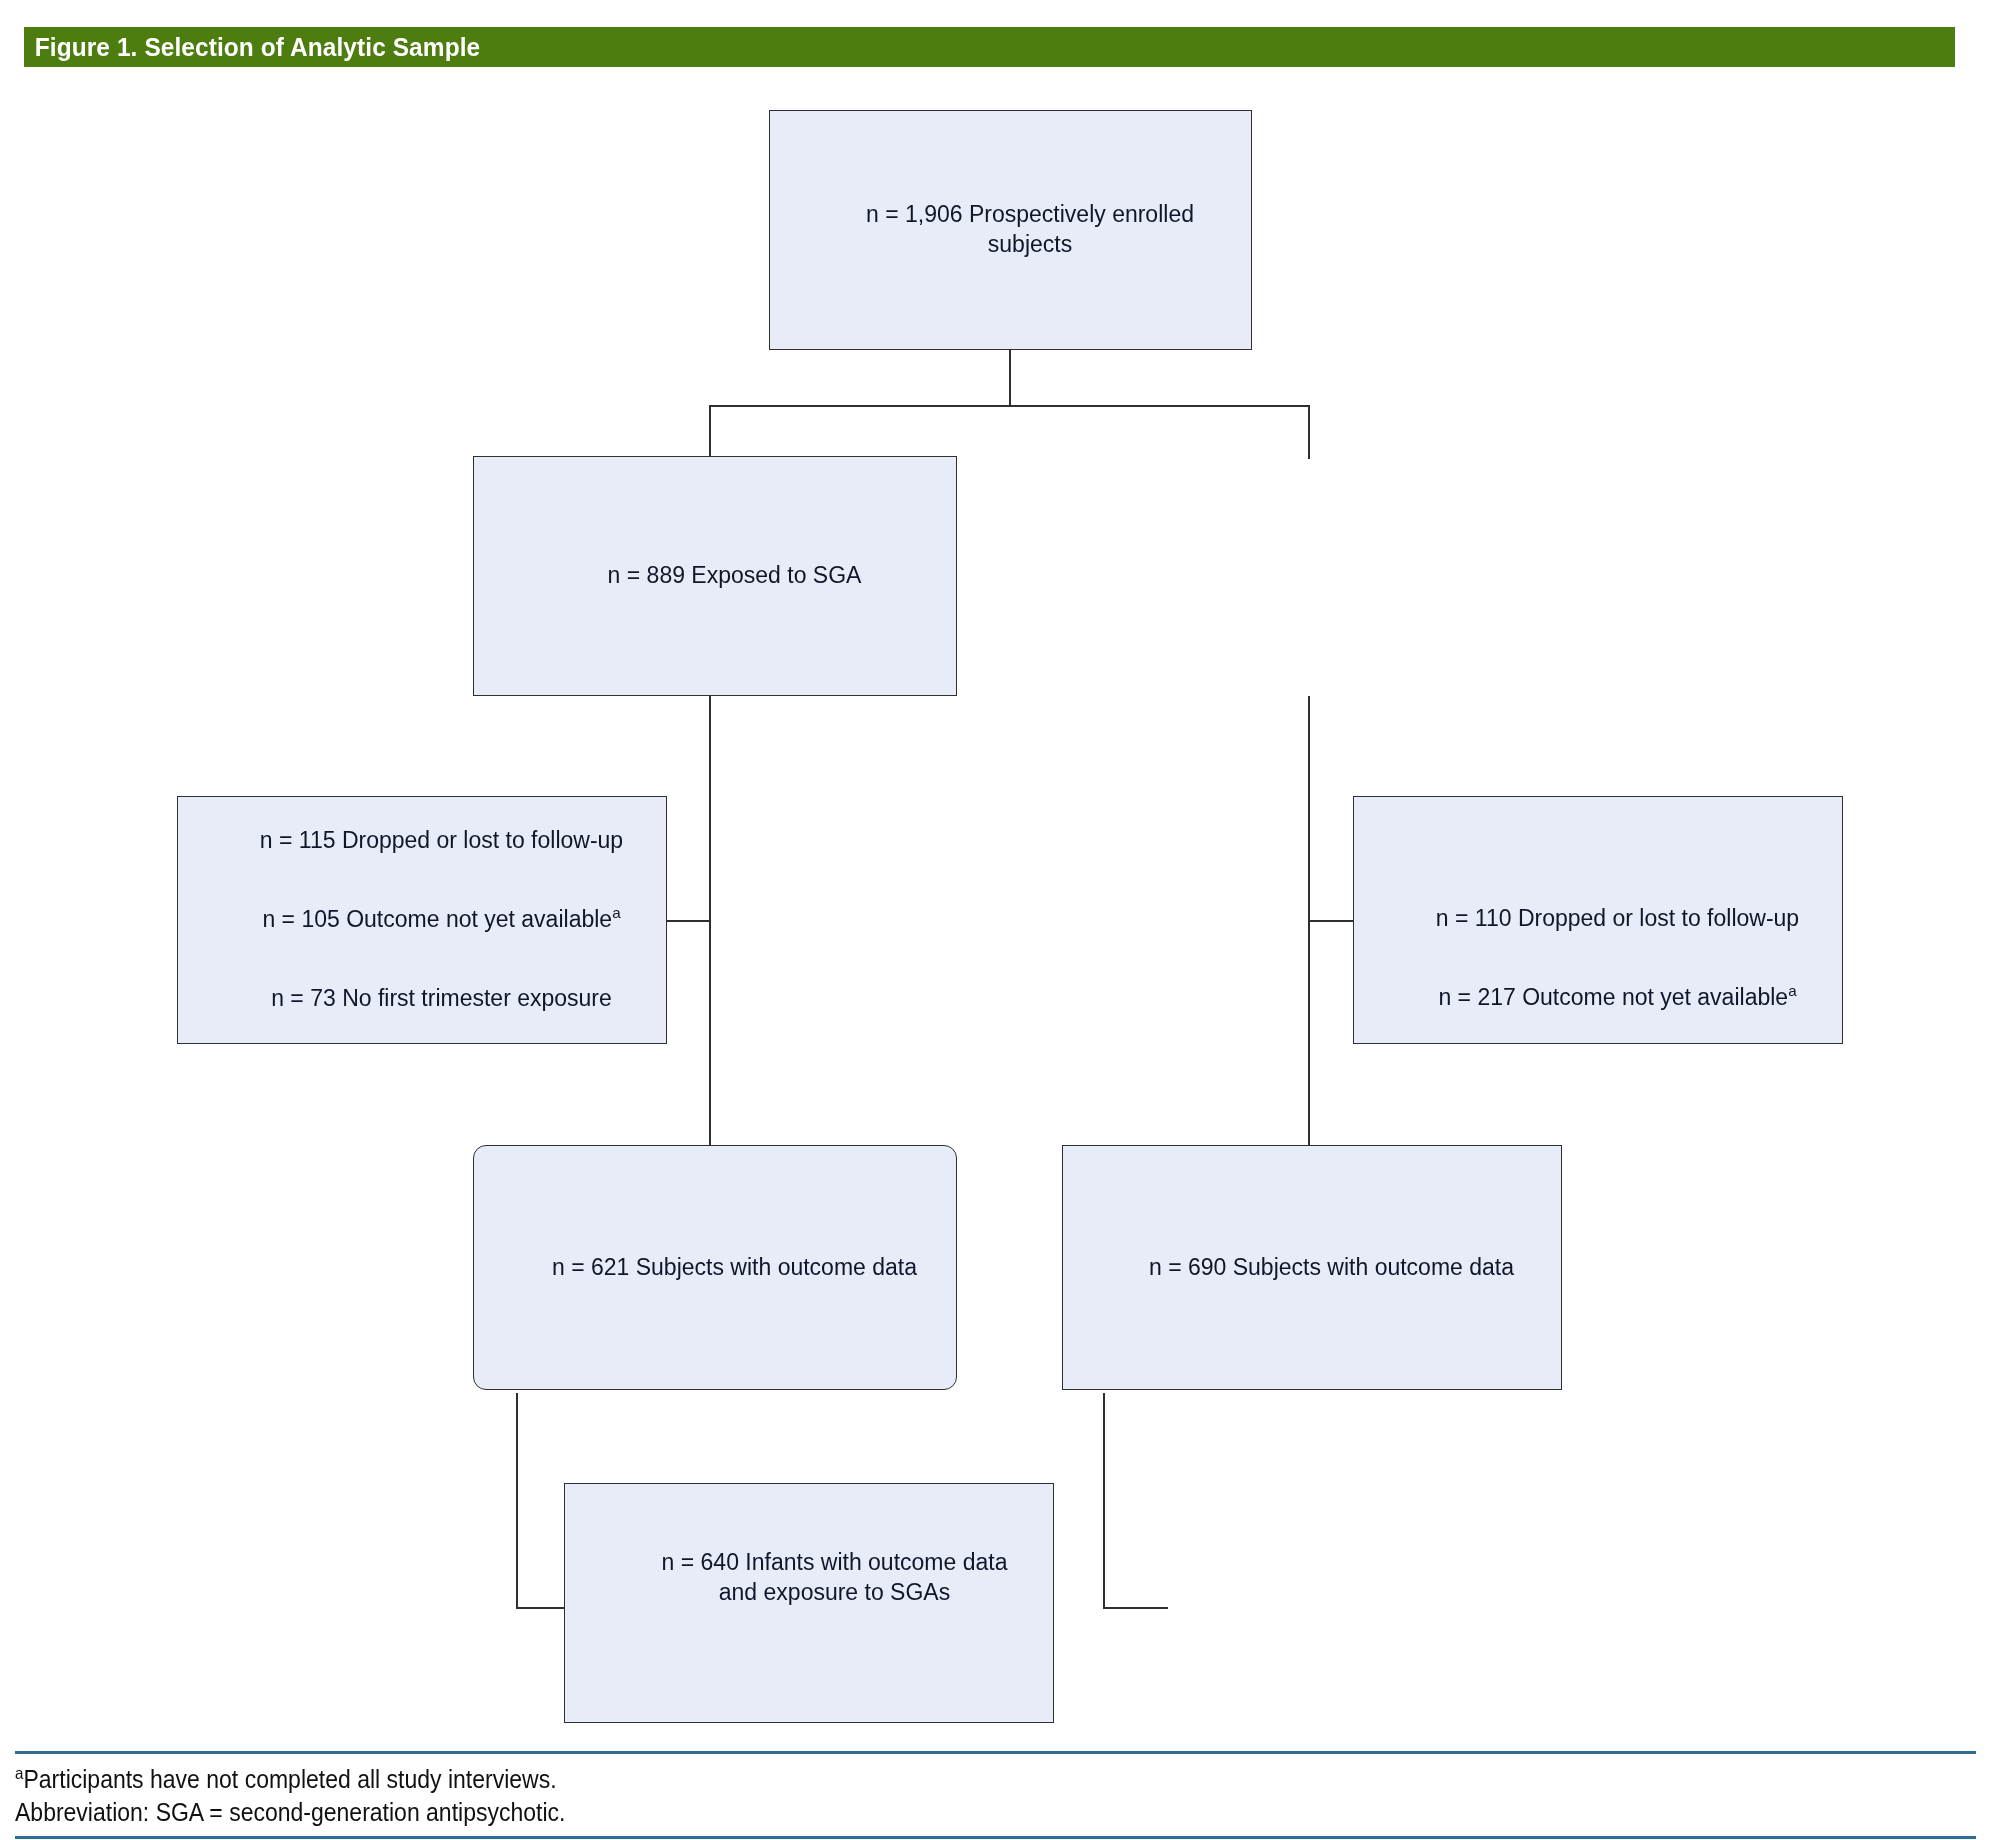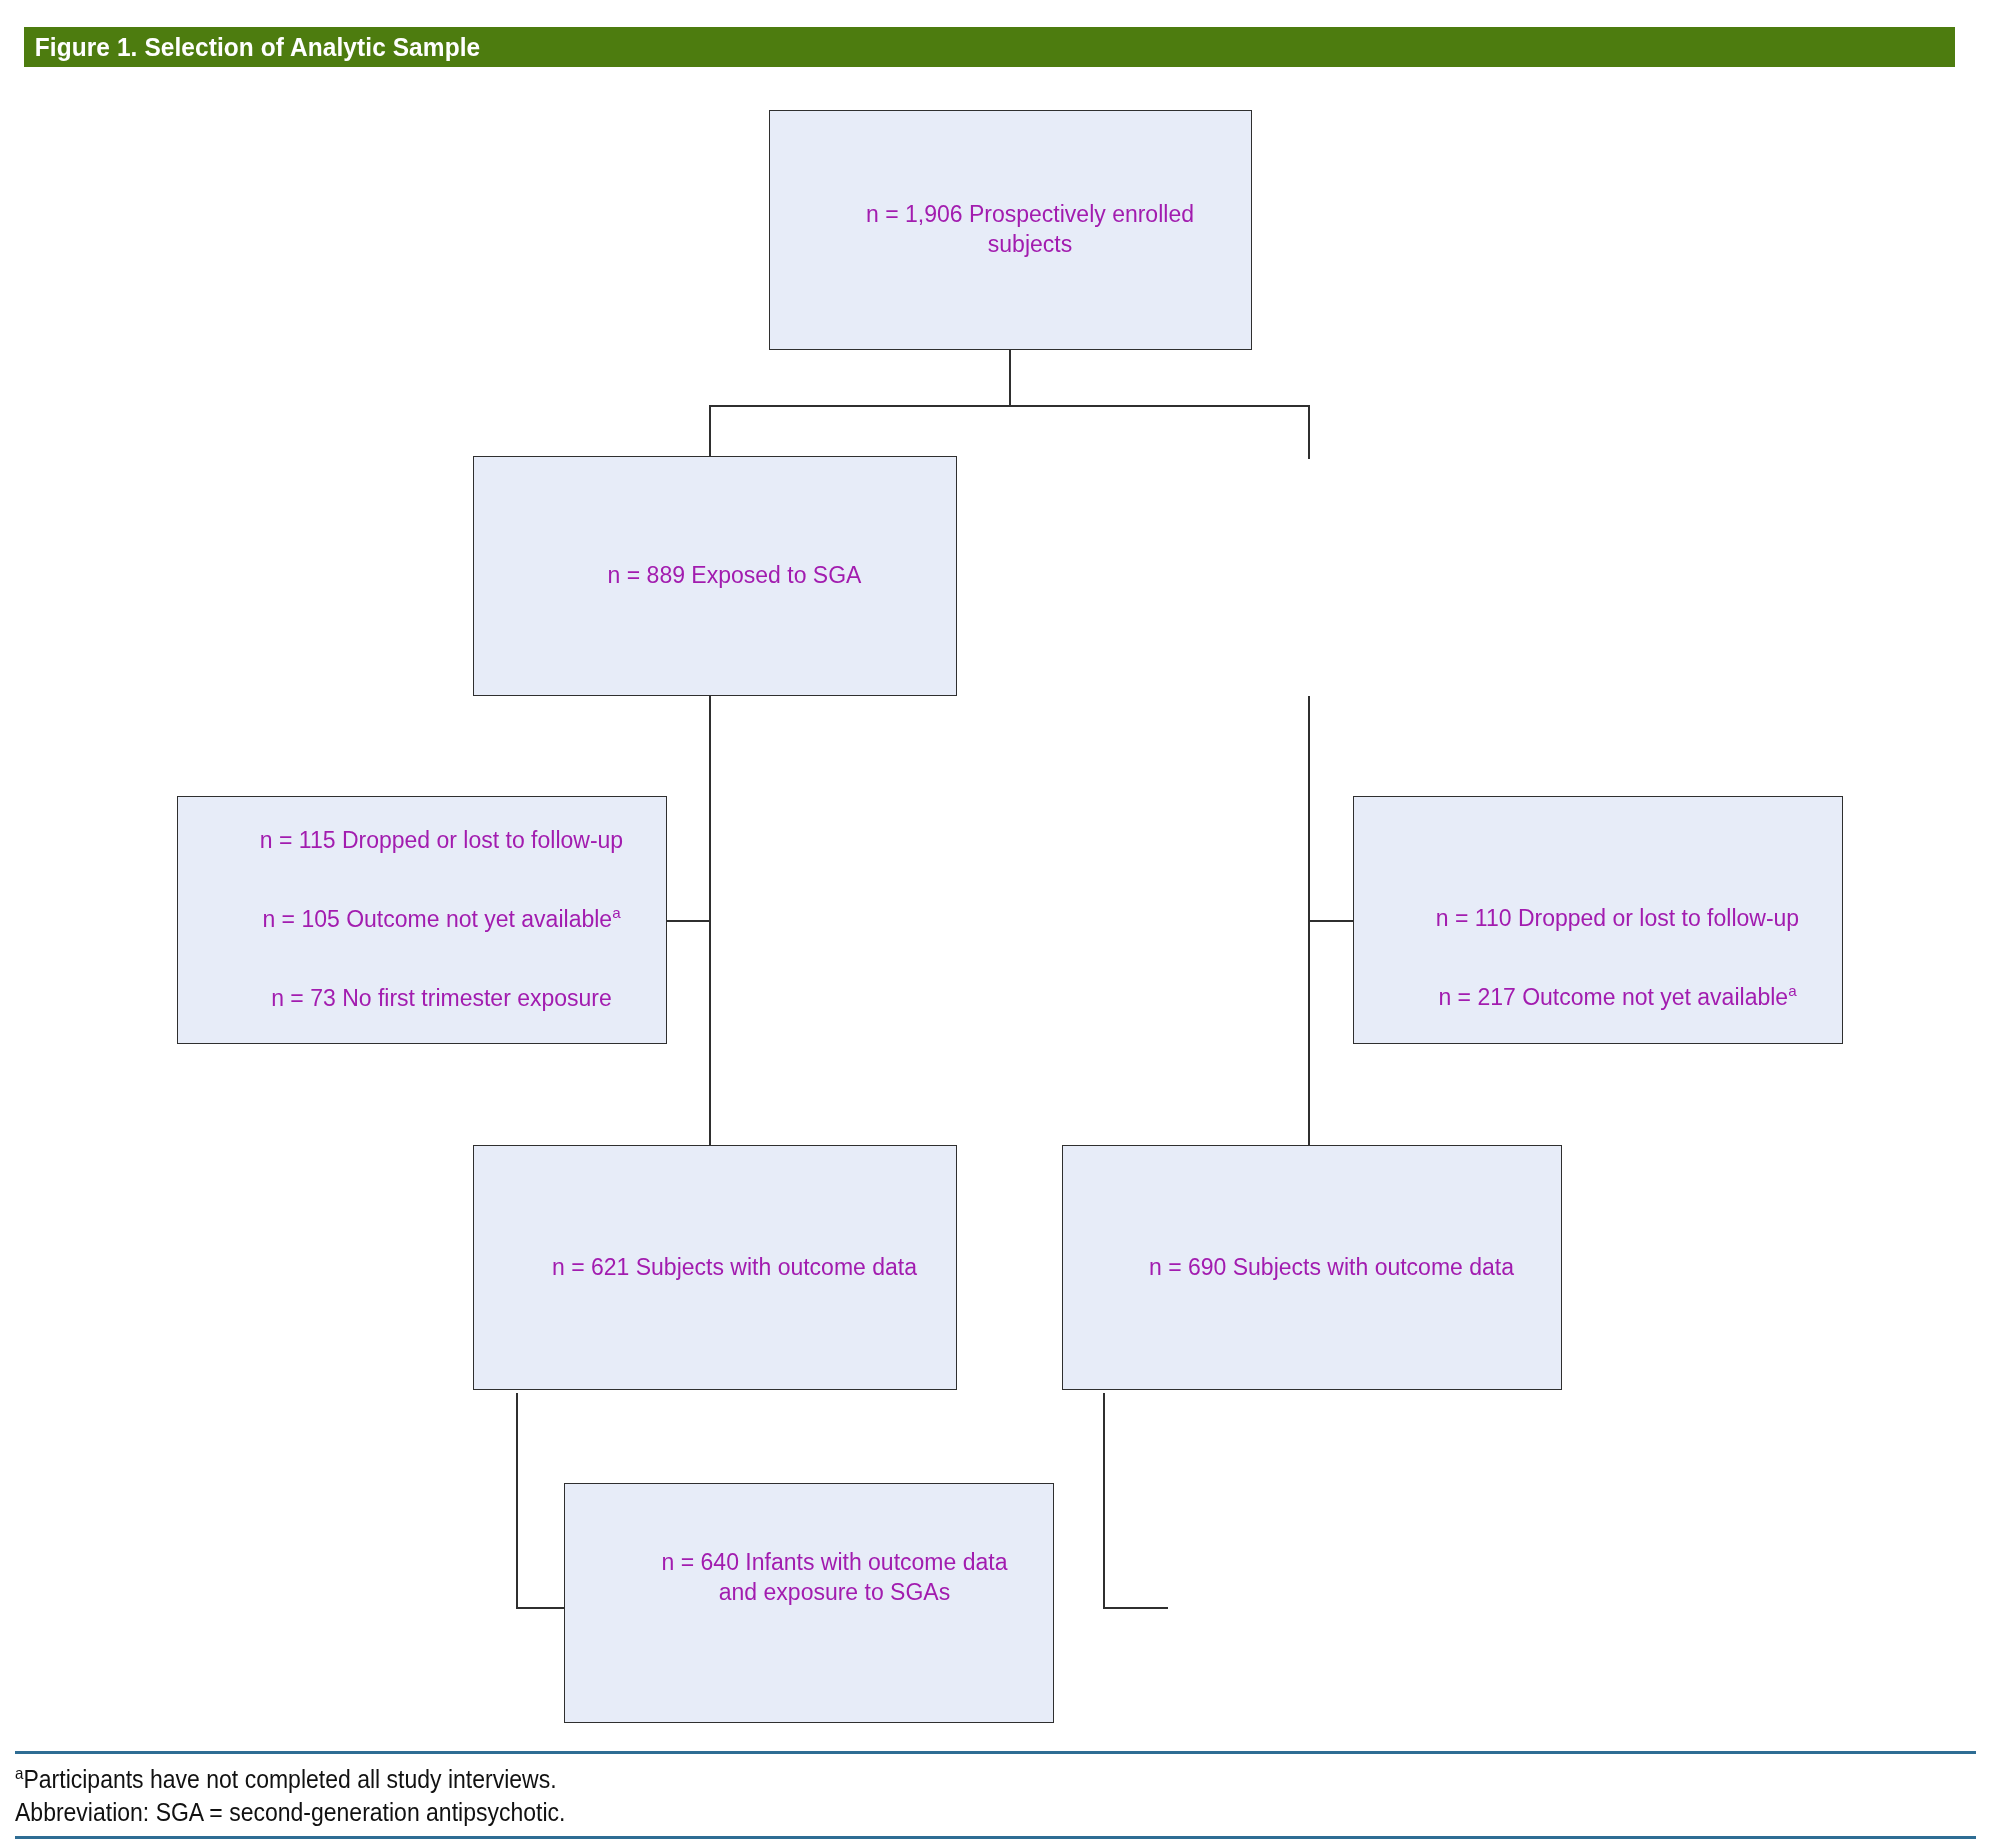--- a/index.html
+++ b/index.html
@@ -61,21 +61,21 @@
     border: 1.9px solid #2f2f2f;
     display: flex;
     align-items: center;
     justify-content: center;
     text-align: center;
     z-index: 3;
   }
   .node-box .node-text {
     font-size: 23px;
     line-height: 1.30;
-    color: #a21caf;
+    color: #0f172a;
     padding: 0 11.5px;
     width: 100%;
     white-space: pre-line;
     margin-left: 39px;
   }
   .node-box .node-text .para-gap {
     display: block;
     height: 21px;
   }
   .node-box .node-text .line {
@@ -175,21 +175,21 @@
       </span>
     </div>
 
     <div class="node-box excl-box" style="left:1353px; top:796px; width:490px; height:248px;align-items:flex-end;">
       <span class="node-text">
         <span class="line">n = 110 Dropped or lost to follow-up</span>
         <span class="line"><span>n = 217 Outcome not yet available</span><span class="sup">a</span></span>
       </span>
     </div>
 
-    <div class="node-box" style="left:473px; top:1145px; width:484px; height:245px;">
+    <div class="node-box" style="left:473px; top:1145px; width:484px; height:245px;border-radius:13px;">
       <span class="node-text">n = 621 Subjects with outcome data</span>
     </div>
 
     <div class="node-box" style="left:1062px; top:1145px; width:500px; height:245px;">
       <span class="node-text">n = 690 Subjects with outcome data</span>
     </div>
 
     <div class="node-box" style="left:564px; top:1483px; width:490px; height:240px;padding-left:12px;">
       <span class="node-text">
         <span class="line">n = 640 Infants with outcome data

